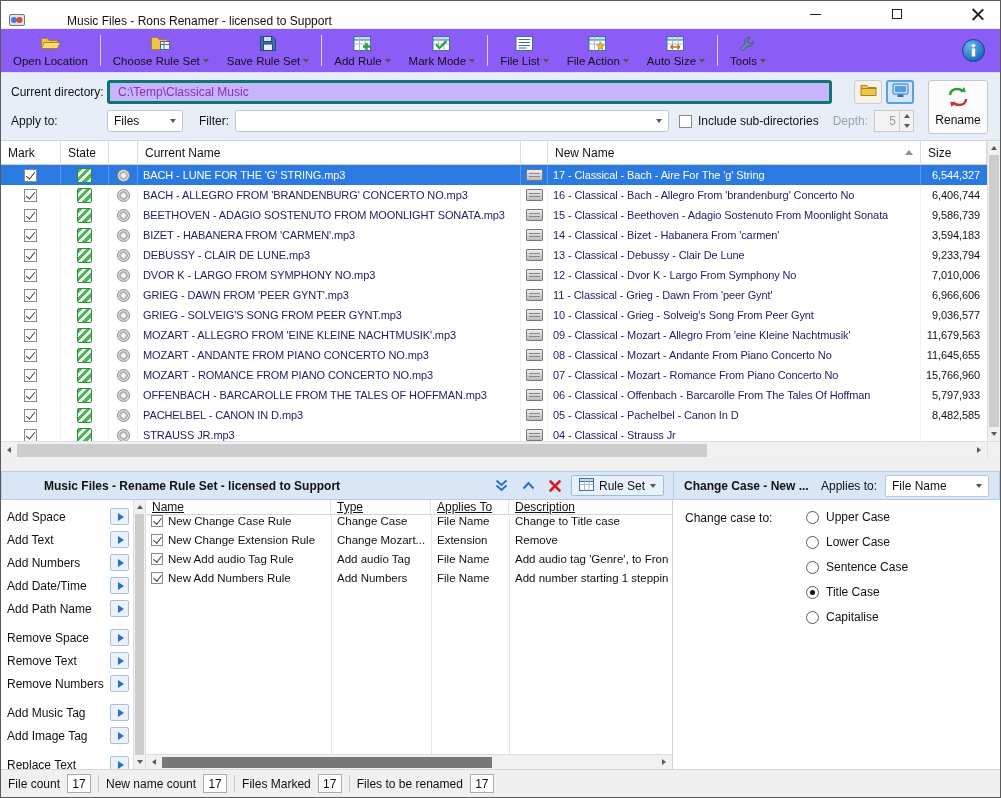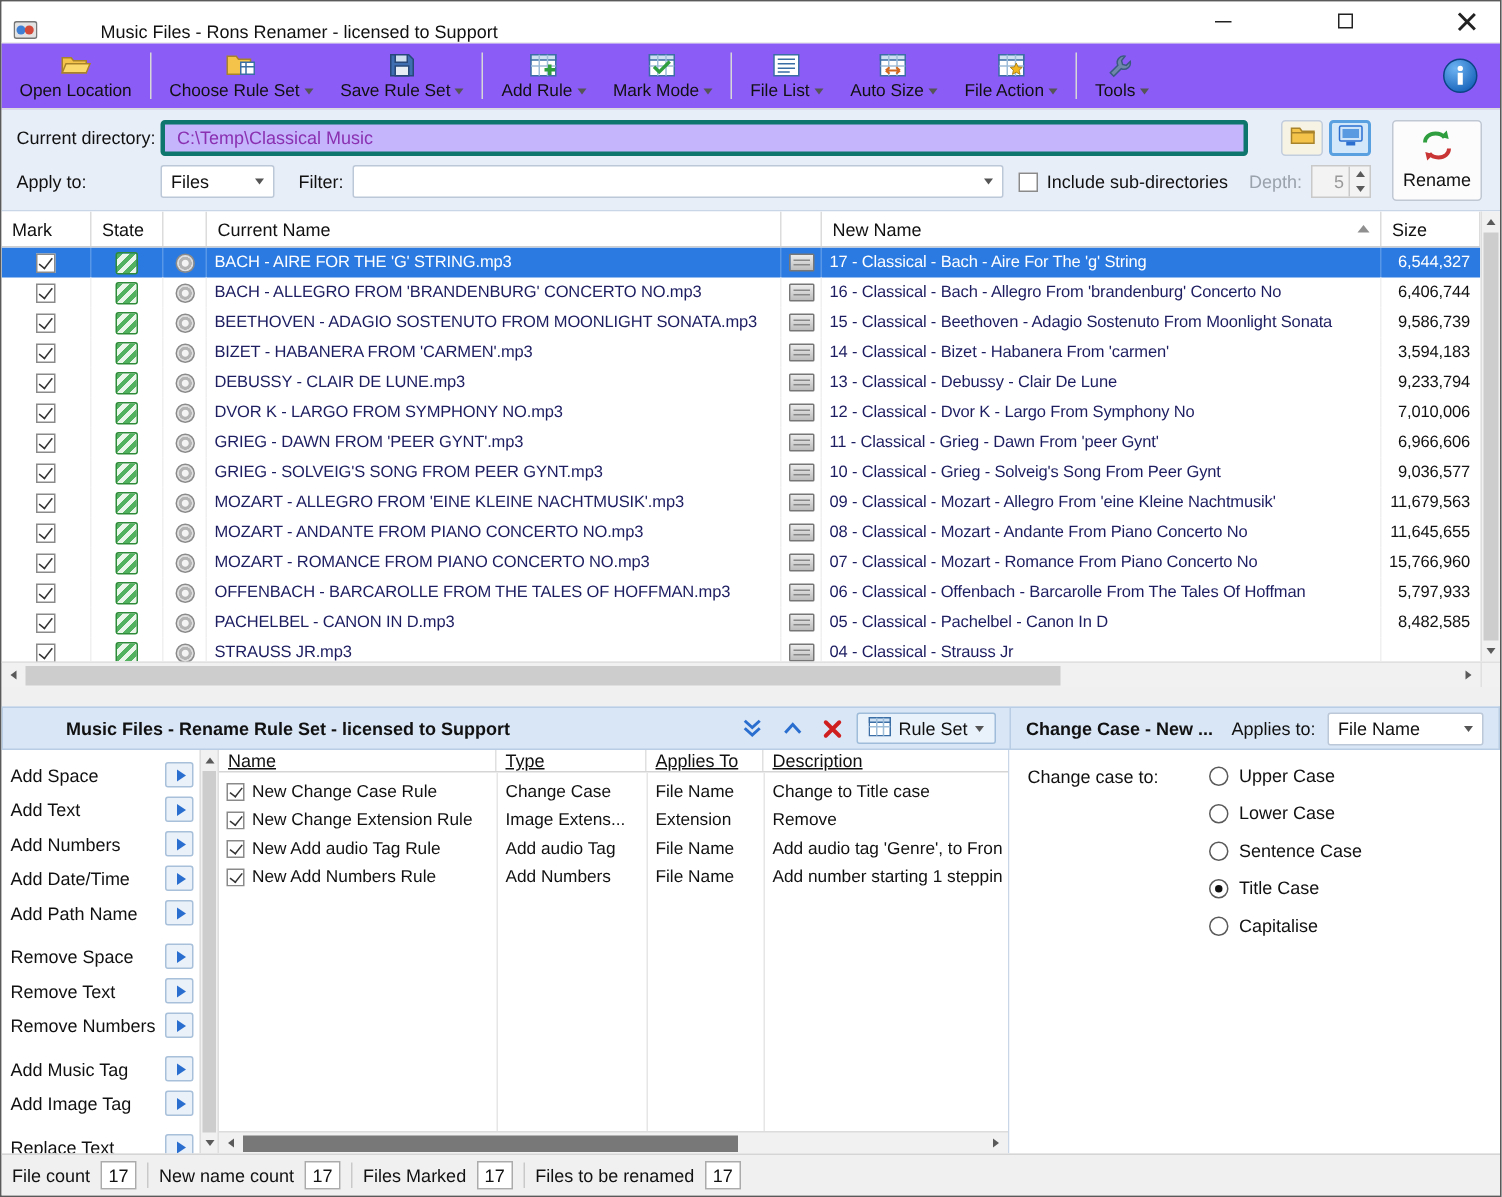--- a/index.html
+++ b/index.html
@@ -139,21 +139,21 @@
 
   .rb-table { width:527px; flex:0 0 auto; display:flex; flex-direction:column; border-right:1px solid #c9d6e8; overflow:hidden; }
   .rt-header { height:15px; flex:0 0 auto; display:flex; border-bottom:1px solid #d5d5d5;text-decoration:underline; }
   .rt-hcell { display:flex; align-items:center; padding:0 6px; border-right:1px solid #e0e0e0; overflow:hidden; white-space:nowrap; }
   .col-name { width:185px; } .col-type { width:100px; } .col-applies { width:78px; } .col-desc { flex:1; border-right:none; }
   .rt-body { flex:1; position:relative; overflow:hidden; }
   .rt-vline { position:absolute; top:0; bottom:0; width:1px; background:#e6e6e6; }
   .rt-vline.v1 { left:185px; } .rt-vline.v2 { left:285px; } .rt-vline.v3 { left:363px; }
   .rt-rows { position:relative; }
   .rt-row { height:19px; display:flex; align-items:center; }
-  .rt-cell { display:flex; align-items:flex-end; height:100%; padding:0 6px; overflow:hidden; white-space:nowrap; font-size:11.5px; }
+  .rt-cell { display:flex; align-items:flex-start; height:100%; padding:0 6px; overflow:hidden; white-space:nowrap; font-size:11.5px; }
   .rt-cell.col-name { gap:5px; padding-left:5px; }
   .rt-hscroll { height:15px; flex:0 0 auto; background:#f1f1f1; border-top:1px solid #dcdcdc; display:flex; align-items:center; }
   .rt-hthumb { width:330px; height:11px; background:#787878; flex:0 0 auto; }
 
   .rb-right { flex:1; background:#fff; padding:10px 0 0 12px; overflow:hidden; }
   .case-row { display:flex; }
   .case-label { width:121px; flex:0 0 auto; padding-top:1px; }
   .radio-list { display:flex; flex-direction:column; gap:11px; }
   .radio-row { display:flex; align-items:center; gap:7px; height:14px; }
 
@@ -271,39 +271,39 @@
             <span class="lbl">File List</span>
             <span class="caret-down"></span>
           </span>
         </div>
         <div class="tbtn">
           <span class="tb-ic">
             <svg width="19" height="17" viewBox="0 0 19 17">
               <rect x="1" y="1.5" width="16.5" height="14" fill="#fff" stroke="#3a6ea5"></rect>
               <rect x="1" y="1.5" width="16.5" height="3.5" fill="#cfe0f2" stroke="#3a6ea5"></rect>
               <path d="M1 9h16.5M6.5 1.5v14M12 1.5v14" stroke="#9dbcd8" fill="none"></path>
-              <path d="M4.5 12h9.5M4.5 12l2.5-2.2M4.5 12l2.5 2.2M14 12l-2.5-2.2M14 12l-2.5 2.2" stroke="#d2691e" stroke-width="1.4" fill="none"></path>
+              <path d="M12.5 7l1.2 2.6 2.8.3-2.1 1.9.6 2.8-2.5-1.5-2.5 1.5.6-2.8-2.1-1.9 2.8-.3z" fill="#f4b71e" stroke="#a97d10" stroke-width="0.6"></path>
             </svg>
           </span>
           <span class="lbl-row">
-            <span class="lbl">Auto Size</span>
+            <span class="lbl">File Action</span>
             <span class="caret-down"></span>
           </span>
         </div>
         <div class="tbtn">
           <span class="tb-ic">
             <svg width="19" height="17" viewBox="0 0 19 17">
               <rect x="1" y="1.5" width="16.5" height="14" fill="#fff" stroke="#3a6ea5"></rect>
               <rect x="1" y="1.5" width="16.5" height="3.5" fill="#cfe0f2" stroke="#3a6ea5"></rect>
               <path d="M1 9h16.5M6.5 1.5v14M12 1.5v14" stroke="#9dbcd8" fill="none"></path>
-              <path d="M12.5 7l1.2 2.6 2.8.3-2.1 1.9.6 2.8-2.5-1.5-2.5 1.5.6-2.8-2.1-1.9 2.8-.3z" fill="#f4b71e" stroke="#a97d10" stroke-width="0.6"></path>
+              <path d="M4.5 12h9.5M4.5 12l2.5-2.2M4.5 12l2.5 2.2M14 12l-2.5-2.2M14 12l-2.5 2.2" stroke="#d2691e" stroke-width="1.4" fill="none"></path>
             </svg>
           </span>
           <span class="lbl-row">
-            <span class="lbl">File Action</span>
+            <span class="lbl">Auto Size</span>
             <span class="caret-down"></span>
           </span>
         </div>
         <div class="tsep"></div>
         <div class="tbtn">
           <span class="tb-ic">
             <svg width="19" height="17" viewBox="0 0 19 17">
               <path d="M12 2.5a4.3 4.3 0 0 0-4.8 6l-5 5 2.3 2.3 5-5a4.3 4.3 0 0 0 6-4.8l-2.6 2.6-2.5-.7-.7-2.5z" fill="#6f87a8" stroke="#3a5a80"></path>
             </svg>
           </span>
@@ -418,21 +418,21 @@
           <div class="frow selected">
             <div class="fc c-mark">
               <span class="cb checked"></span>
             </div>
             <div class="fc c-state">
               <span class="state-ic"></span>
             </div>
             <div class="fc c-ficon">
               <span class="disc-ic"></span>
             </div>
-            <div class="fc c-cur">BACH - AIRE FOR THE 'G' STRING.mp3</div>
+            <div class="fc c-cur">BACH - LUNE FOR THE 'G' STRING.mp3</div>
             <div class="fc c-nicon">
               <span class="drive-ic"></span>
             </div>
             <div class="fc c-new">17 - Classical - Bach - Aire For The 'g' String</div>
             <div class="fc c-size">6,544,327</div>
           </div>
           <div class="frow">
             <div class="fc c-mark">
               <span class="cb checked"></span>
             </div>
@@ -826,21 +826,21 @@
               </div>
               <div class="rt-cell col-type">Change Case</div>
               <div class="rt-cell col-applies">File Name</div>
               <div class="rt-cell col-desc">Change to Title case</div>
             </div>
             <div class="rt-row">
               <div class="rt-cell col-name">
                 <span class="cb sm checked"></span>
                 <span>New Change Extension Rule</span>
               </div>
-              <div class="rt-cell col-type">Image Extens...</div>
+              <div class="rt-cell col-type">Change Mozart...</div>
               <div class="rt-cell col-applies">Extension</div>
               <div class="rt-cell col-desc">Remove</div>
             </div>
             <div class="rt-row">
               <div class="rt-cell col-name">
                 <span class="cb sm checked"></span>
                 <span>New Add audio Tag Rule</span>
               </div>
               <div class="rt-cell col-type">Add audio Tag</div>
               <div class="rt-cell col-applies">File Name</div>

